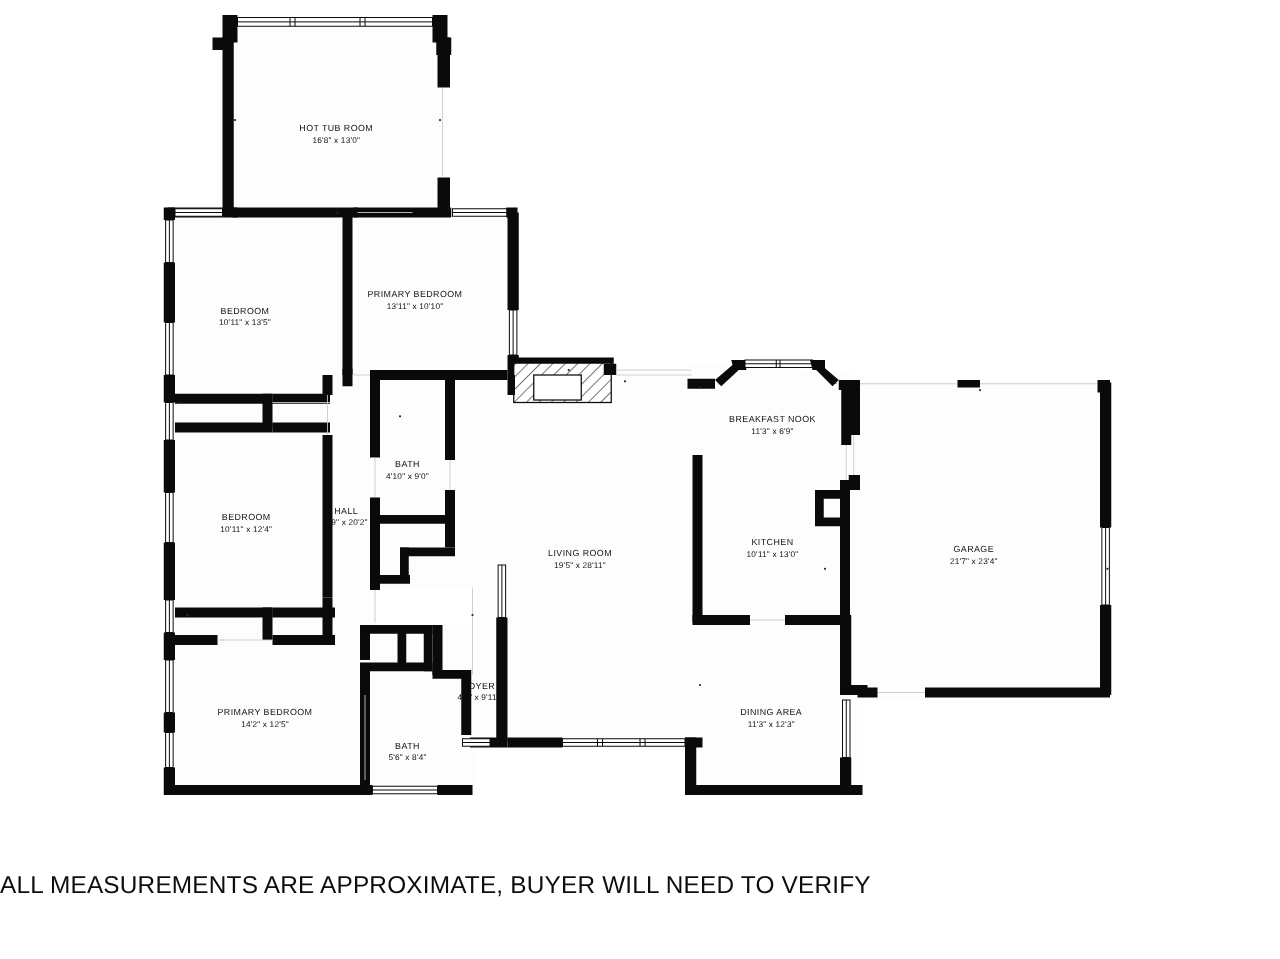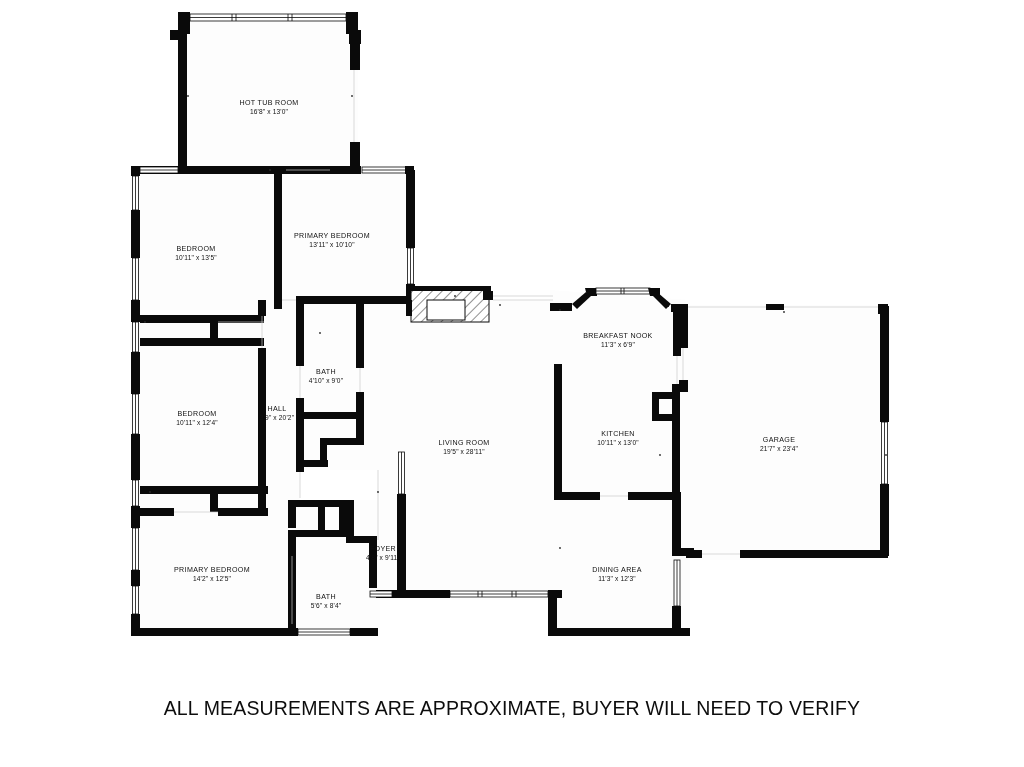--- a/index.html
+++ b/index.html
@@ -38,21 +38,20 @@
   }
   .room-dims {
     font-size: 6.6px;
     letter-spacing: 0.15px;
   }
   .caption {
     position: absolute;
     left: 0;
     top: 697px;
     width: 1024px;
-    text-align: center;
     font-family: "Liberation Sans", sans-serif;
     font-size: 19.5px;
     color: #0d0d0d;
     letter-spacing: 0.15px;
     white-space: nowrap;
   }
   .wall { fill: #0a0a0a; }
   .floor { fill: #fdfdfd; }
   .win-frame { fill: #ffffff; stroke: #0a0a0a; stroke-width: 0.8; }
   .win-line { stroke: #0a0a0a; stroke-width: 0.8; fill: none; }

